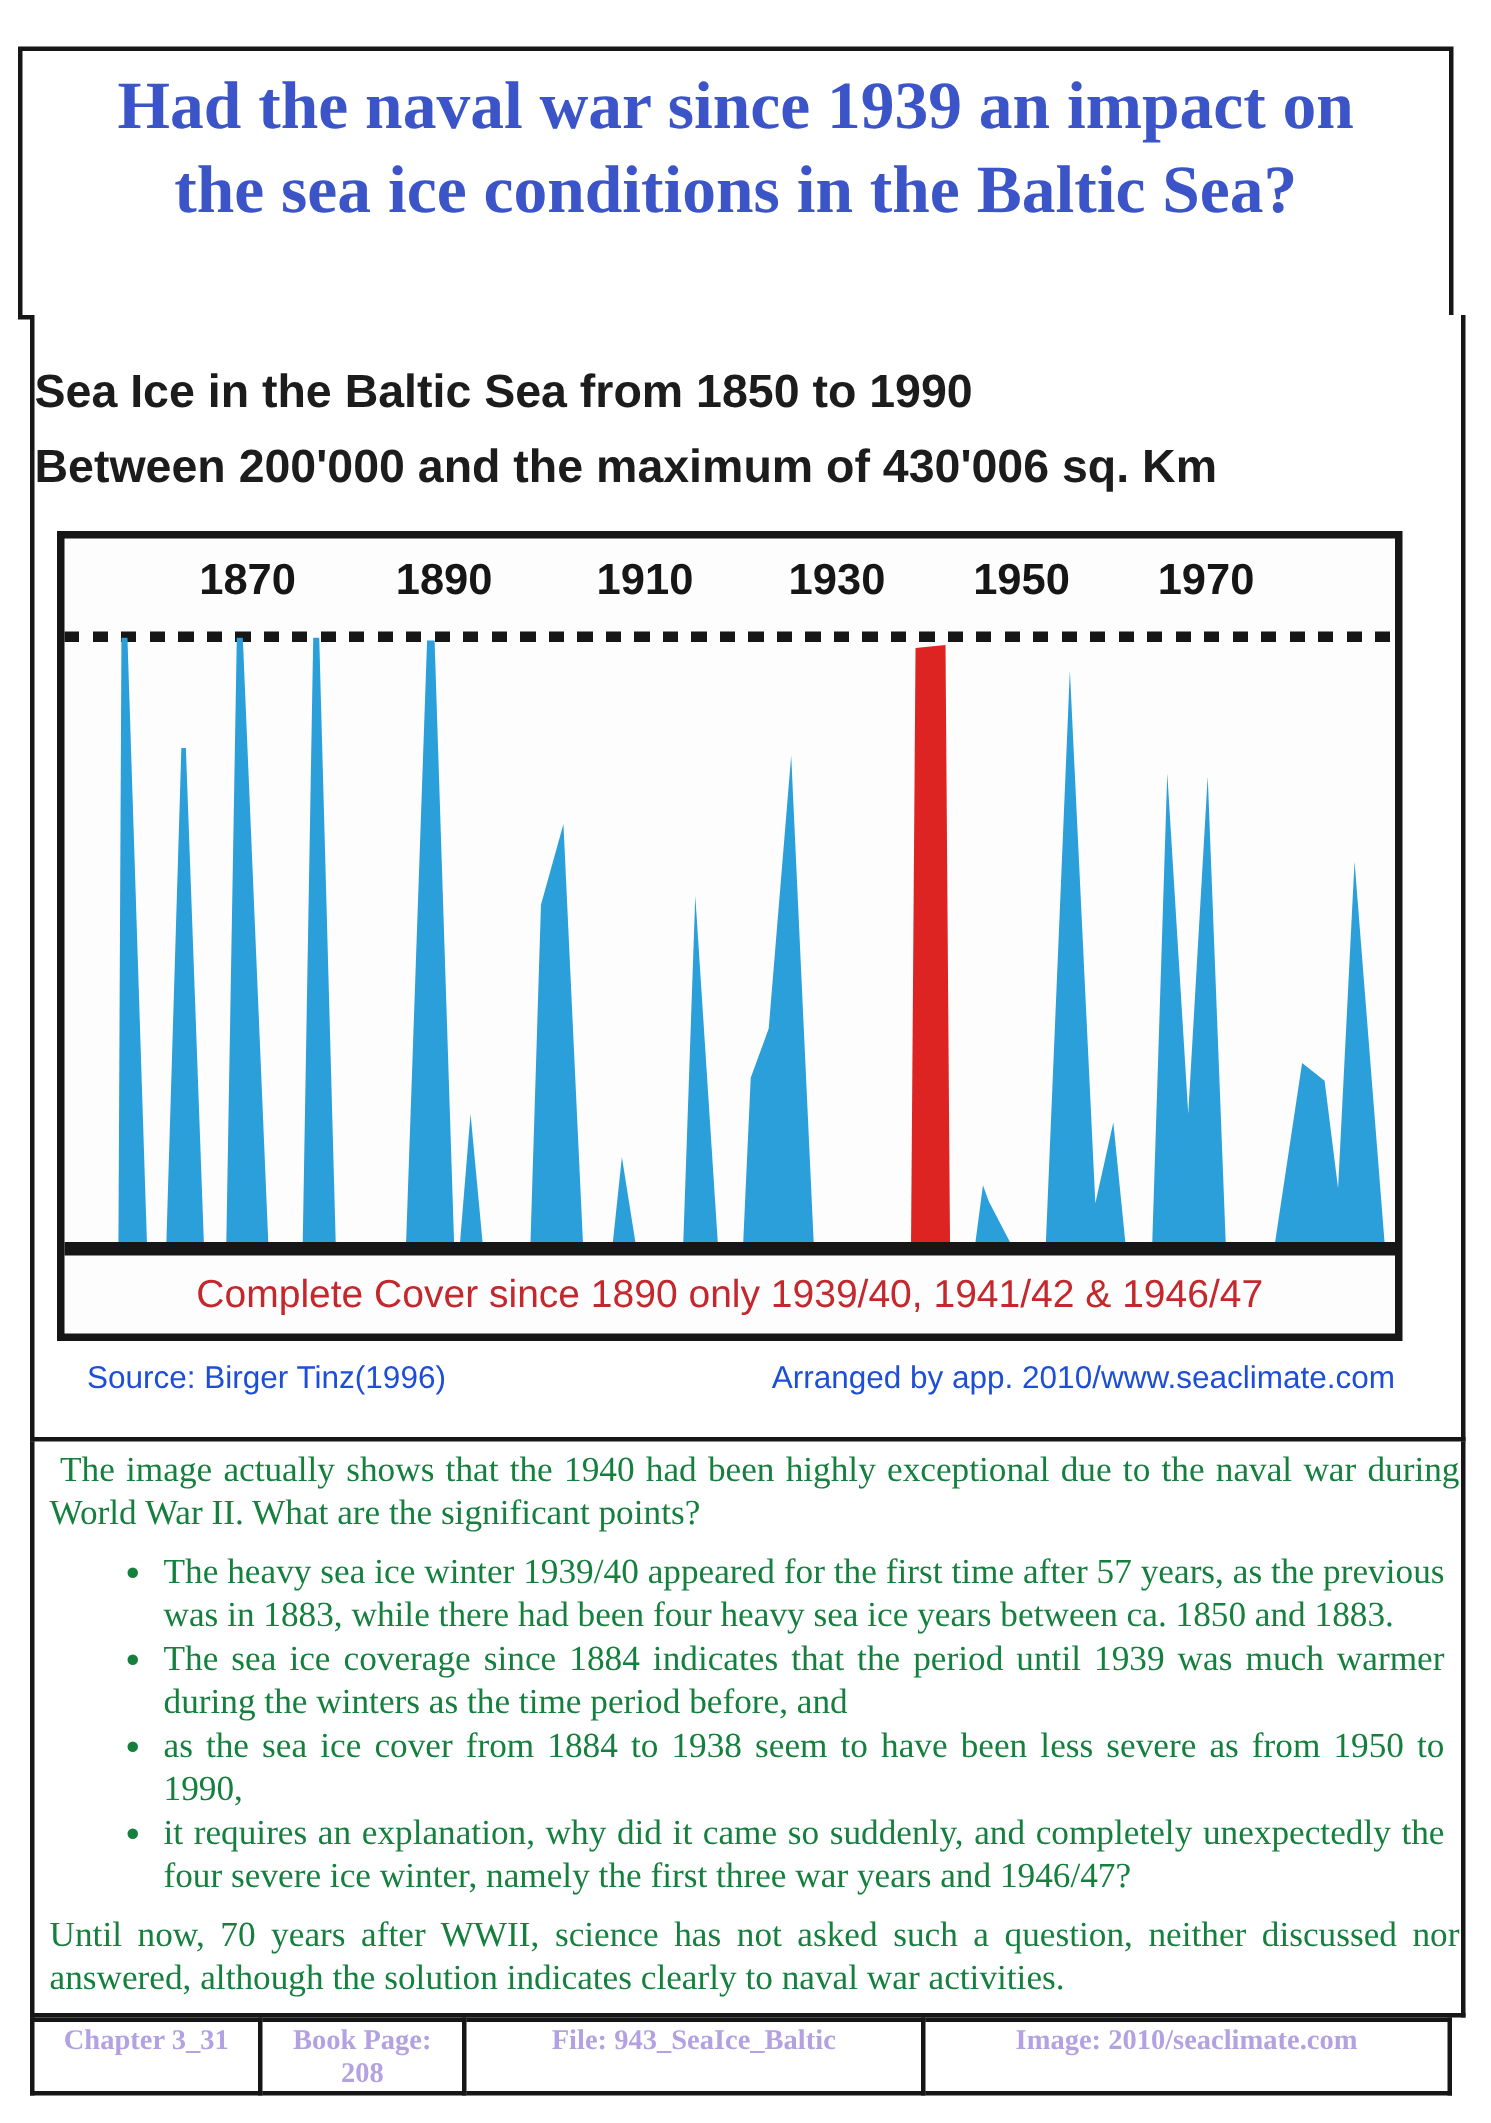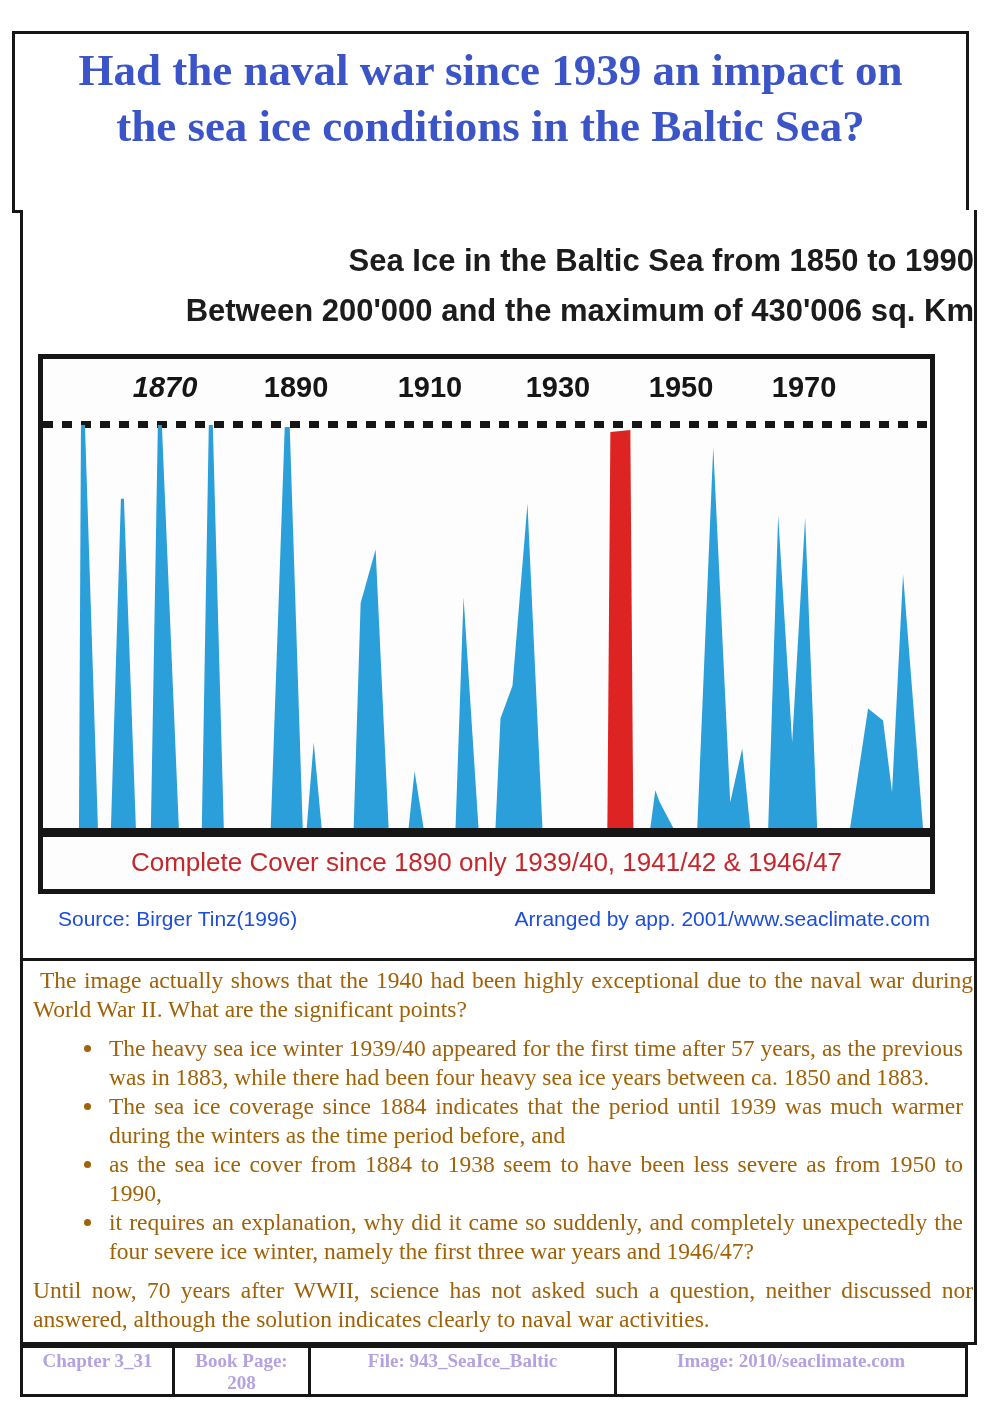--- a/index.html
+++ b/index.html
@@ -8,21 +8,21 @@
 
   
   .title-box{position:absolute;left:12px;top:31px;width:957px;height:182px;
              box-sizing:border-box;border:3px solid #161616;
              color:#3b55c8;font-weight:bold;font-size:45px;line-height:56px;
              text-align:center;padding:8px 34px 0 34px;}
 
   
   .chart-box{position:absolute;left:20px;top:210px;width:957px;height:751px;
              box-sizing:border-box;border:3px solid #161616;border-top:none;background:#fff;}
-  .chart-title{margin-top:26px;text-align:right;
+  .chart-title{margin-top:26px;text-align:left;
                font-family:"Liberation Sans",sans-serif;font-weight:bold;
                font-size:31px;line-height:50px;color:#1c1c1c;}
   .chart-frame{position:absolute;left:15px;top:144px;width:897px;height:540px;
                box-sizing:border-box;border:5px solid #161616;background:#fdfdfd;}
   .x-labels{position:absolute;left:0;top:12px;width:100%;height:34px;}
   .year-label{position:absolute;transform:translateX(-50%);
               font-family:"Liberation Sans",sans-serif;font-weight:bold;
               font-size:29px;color:#161616;white-space:nowrap;}
   .max-line{position:absolute;left:0;top:62px;width:100%;height:7px;
             background:repeating-linear-gradient(90deg,#161616 0 10px,transparent 10px 19px);}
@@ -32,21 +32,21 @@
                  line-height:50px;text-align:center;
                  font-family:"Liberation Sans",sans-serif;font-size:26px;color:#c4272c;}
   .source-note{position:absolute;top:697px;font-family:"Liberation Sans",sans-serif;
                font-size:21px;color:#1d4ed8;white-space:nowrap;}
   .source-note.left{left:35px;}
   .source-note.right{right:44px;}
 
   
   .text-box{position:absolute;left:20px;top:961px;width:957px;height:384px;
             box-sizing:border-box;border:3px solid #161616;border-top:none;
-            color:#a16207;font-size:23.5px;line-height:29px;text-align:justify;
+            color:#15803d;font-size:23.5px;line-height:29px;text-align:justify;
             padding:5px 1px 0 10px;}
   .text-box p{margin:0;}
   .intro{text-indent:7px;}
   .bullets{margin:10px;padding:0 0 0 62px;list-style:disc;}
   .bullets li{text-align:justify;padding-left:4px;}
 
   
   .footer{position:absolute;left:20px;top:1345px;width:945px;border-collapse:collapse;
           table-layout:fixed;font-weight:bold;font-size:19px;color:#b4a1e2;
           text-align:center;}
@@ -61,21 +61,21 @@
   <div class="title-box">Had the naval war since 1939 an impact on the sea ice conditions in the Baltic Sea?</div>
 
   <div class="chart-box">
     <div class="chart-title">
       <div>Sea Ice in the Baltic Sea from 1850 to 1990</div>
       <div>Between 200'000  and the maximum of 430'006 sq. Km</div>
     </div>
 
     <div class="chart-frame">
       <div class="x-labels">
-          <span class="year-label" style="left: 13.76%; font-style: italic;">1870</span>
+          <span class="year-label" style="left: 13.76%;">1870</span>
           <span class="year-label" style="left: 28.53%;">1890</span>
           <span class="year-label" style="left: 43.63%;">1910</span>
           <span class="year-label" style="left: 58.06%;">1930</span>
           <span class="year-label" style="left: 71.93%;">1950</span>
           <span class="year-label" style="left: 85.8%;">1970</span>
         </div>
       <div class="max-line"></div>
       <svg class="peaks" viewBox="0 0 888 405" preserveAspectRatio="none">
           <polygon points="36,405 38,0 42,0 55,405" fill="#2b9fd9"></polygon>
           <polygon points="68,405 78,74 81,74 93,405" fill="#2b9fd9"></polygon>
@@ -91,21 +91,21 @@
           <polygon points="608,405 613,367 617,378 631,405" fill="#2b9fd9"></polygon>
           <polygon points="655,405 671,22 688,379 700,325 708,405" fill="#2b9fd9"></polygon>
           <polygon points="726,405 736,91 750,319 763,93 775,405" fill="#2b9fd9"></polygon>
           <polygon points="808,405 826,285 841,297 850,369 861,150 881,405" fill="#2b9fd9"></polygon>
         </svg>
       <div class="baseline"></div>
       <div class="chart-caption">Complete Cover since 1890 only 1939/40, 1941/42 &amp; 1946/47</div>
     </div>
 
     <div class="source-note left">Source: Birger Tinz(1996)</div>
-    <div class="source-note right">Arranged by app. 2001/www.seaclimate.com</div>
+    <div class="source-note right">Arranged by app. 2010/www.seaclimate.com</div>
   </div>
 
   <div class="text-box">
     <p class="intro">The image actually shows that the 1940 had been highly exceptional due to the naval war during World War II. What are the significant points?</p>
     <ul class="bullets">
         <li>The heavy sea ice winter 1939/40 appeared for the first time after 57 years, as the previous was in 1883, while there had been four heavy sea ice years between ca. 1850 and 1883.</li>
         <li>The sea ice coverage since 1884 indicates that the period until 1939 was much warmer during the winters as the time period before, and</li>
         <li>as the sea ice cover from 1884 to 1938 seem to have been less severe as from 1950 to 1990,</li>
         <li>it requires an explanation, why did it came so suddenly, and completely unexpectedly the four severe ice winter, namely the first three war years and 1946/47?</li>
       </ul>

